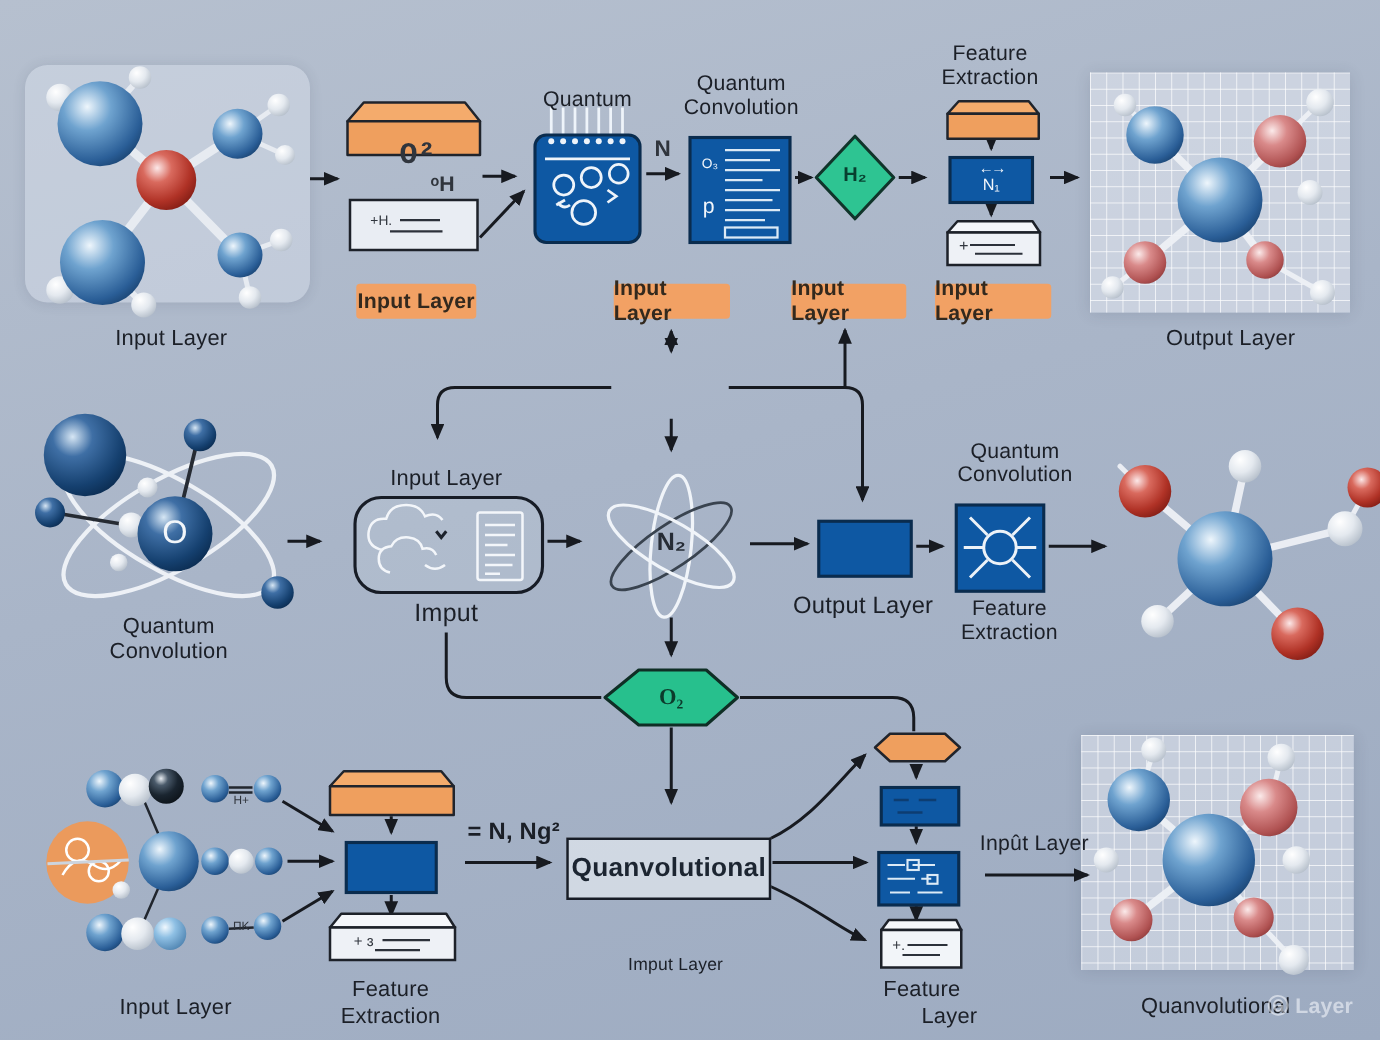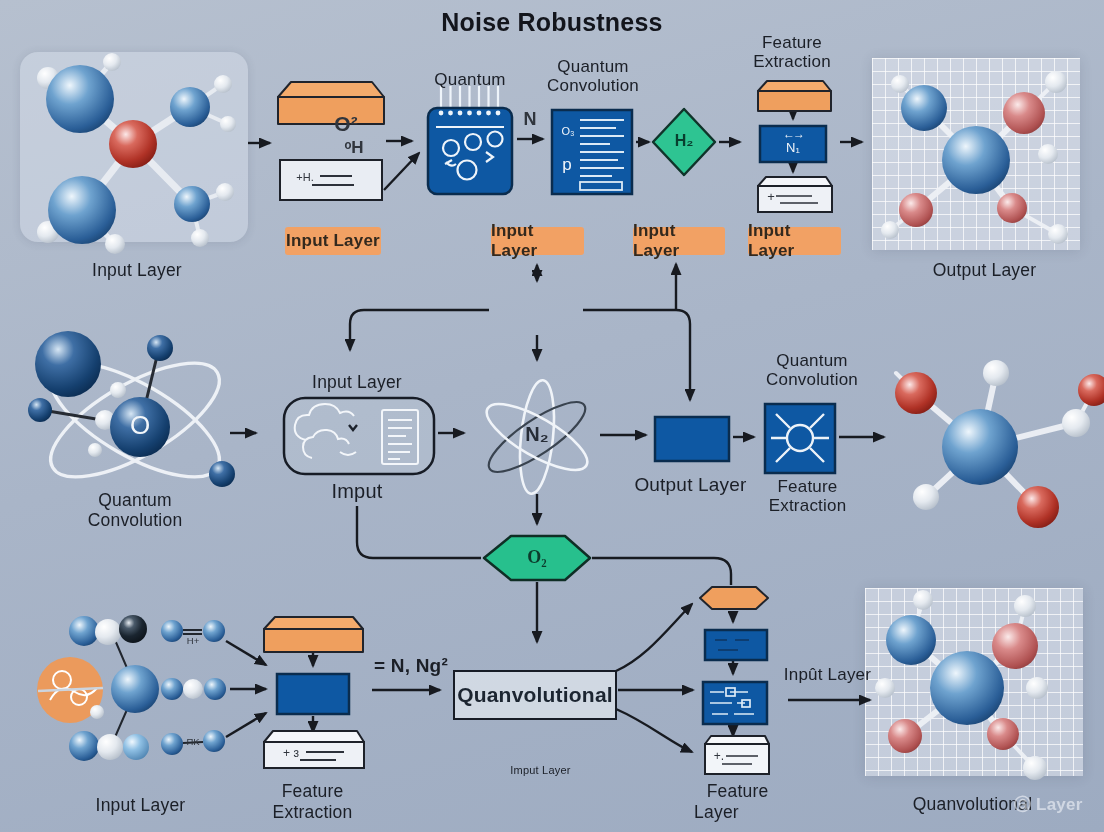--- a/index.html
+++ b/index.html
@@ -337,32 +337,31 @@
         <circle cx="172" cy="100" r="11" fill="url(#gW)"></circle>
       <circle cx="170" cy="180" r="12" fill="url(#gW)"></circle>
       <circle cx="46" cy="52" r="25" fill="url(#gB)"></circle>
       <circle cx="150" cy="58" r="23" fill="url(#gP)"></circle>
       <circle cx="40" cy="148" r="17" fill="url(#gP)"></circle>
       <circle cx="138" cy="146" r="16" fill="url(#gP)"></circle>
       <circle cx="102" cy="100" r="37" fill="url(#gB)"></circle>
     </g>
   </svg>
 
-  <div class="lbl" style="left:352px;top:8px;width:400px;font-size:25px;font-weight:700;color:#13151c;">Noise Robustness</div>
 
   <div class="chip" style="left:285px;top:227px;width:96px;height:28px;">Input Layer</div>
   <div class="chip" style="left:491px;top:227px;width:93px;height:28px;">Input Layer</div>
   <div class="chip" style="left:633px;top:227px;width:92px;height:28px;">Input Layer</div>
   <div class="chip" style="left:748px;top:227px;width:93px;height:28px;">Input Layer</div>
 
   <div class="wbox" style="left:453px;top:670px;width:160px;height:46px;">
     <span class="lbl" style="position:static;font-size:21px;font-weight:600;color:#1c2531;">Quanvolutional</span>
   </div>
 
-  <div class="dglyph" style="left:324px;top:113px;width:44px;font-size:21px;font-weight:600;">O²</div>
+  <div class="dglyph" style="left:312px;top:113px;width:44px;font-size:24px;font-weight:600;font-family:Liberation Mono, monospace;">O²</div>
   <div class="dglyph" style="left:336px;top:139px;width:36px;font-size:17px;font-weight:600;text-align:center;">ᵒH</div>
   <div class="dglyph" style="left:290px;top:172px;width:30px;font-size:11px;">+H.</div>
   <div class="dglyph" style="left:519px;top:110px;width:22px;font-size:18px;font-weight:600;">N</div>
   <div class="glyph" style="left:554px;top:126px;width:28px;font-size:11px;">O₃</div>
   <div class="glyph" style="left:555px;top:156px;width:24px;font-size:17px;">p</div>
   <div class="glyph" style="left:664px;top:133px;width:40px;font-size:16px;font-weight:700;color:#083f2f;">H₂</div>
   <div class="glyph" style="left:760px;top:128px;width:66px;font-size:12px;letter-spacing:-2px;">←→</div>
   <div class="glyph" style="left:760px;top:141px;width:66px;font-size:13px;">N₁</div>
   <div class="dglyph" style="left:764px;top:190px;width:14px;font-size:13px;">+</div>
   <div class="glyph" style="left:125px;top:412px;width:30px;font-size:26px;color:#f2f6fa;">O</div>
@@ -388,20 +387,20 @@
   <div class="lbl" style="left:633px;top:474px;width:115px;font-size:19px;">Output Layer</div>
   <div class="lbl" style="left:762px;top:351px;width:100px;font-size:17px;">Quantum</div>
   <div class="lbl" style="left:752px;top:370px;width:120px;font-size:17px;">Convolution</div>
   <div class="lbl" style="left:765px;top:477px;width:85px;font-size:17px;">Feature</div>
   <div class="lbl" style="left:755px;top:496px;width:105px;font-size:17px;">Extraction</div>
 
   <div class="lbl" style="left:366px;top:655px;width:90px;font-size:19px;font-weight:600;">= N, Ng²</div>
   <div class="lbl" style="left:83px;top:796px;width:115px;font-size:17.5px;">Input Layer</div>
   <div class="lbl" style="left:265px;top:782px;width:95px;font-size:17.5px;">Feature</div>
   <div class="lbl" style="left:255px;top:803px;width:115px;font-size:17.5px;">Extraction</div>
-  <div class="lbl" style="left:483px;top:764px;width:115px;font-size:11px;">Imput Layer</div>
+  <div class="lbl" style="left:483px;top:764px;width:115px;font-size:14px;">Imput Layer</div>
   <div class="lbl" style="left:690px;top:782px;width:95px;font-size:17.5px;">Feature</div>
-  <div class="lbl" style="left:674px;top:803px;width:85px;font-size:17.5px;">Layer</div>
+  <div class="lbl" style="left:717px;top:803px;width:85px;font-size:17.5px;">Layer</div>
   <div class="lbl" style="left:780px;top:665px;width:95px;font-size:17px;">Inpût Layer</div>
   <div class="lbl" style="left:905px;top:795px;width:135px;font-size:17.5px;">Quanvolutional</div>
   <div class="lbl" style="left:1014px;top:795px;width:88px;font-size:17px;font-weight:700;color:rgba(250,252,255,.55);text-align:left;">Ⓖ Layer</div>
 
 </div>
 
 </body></html>

